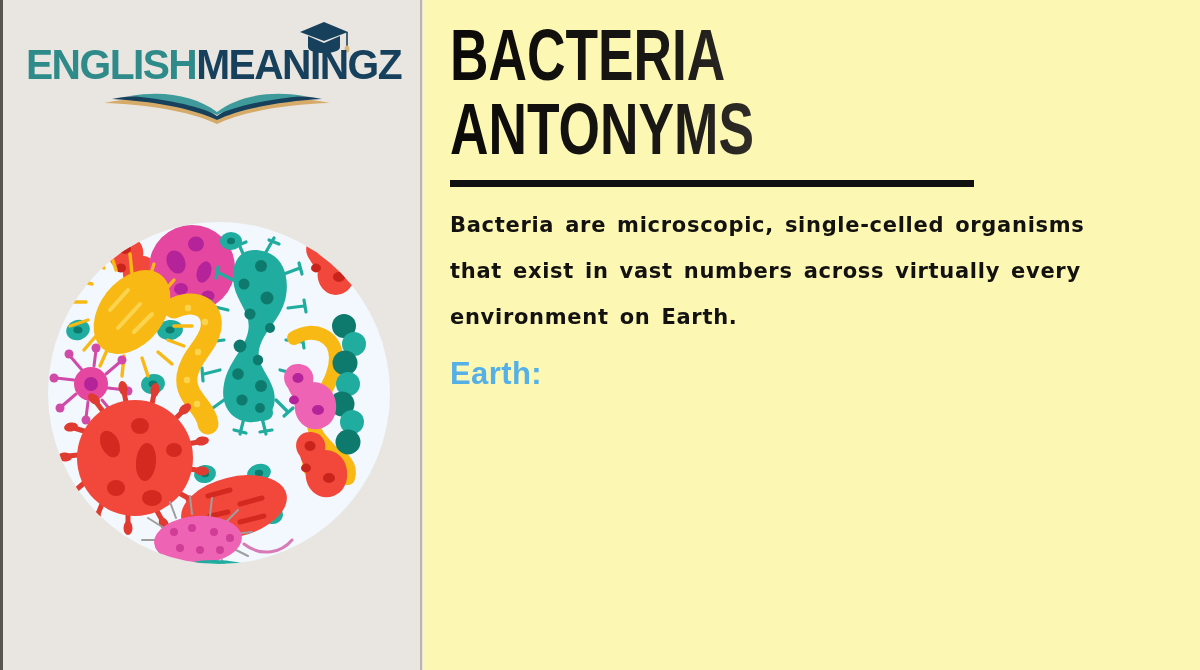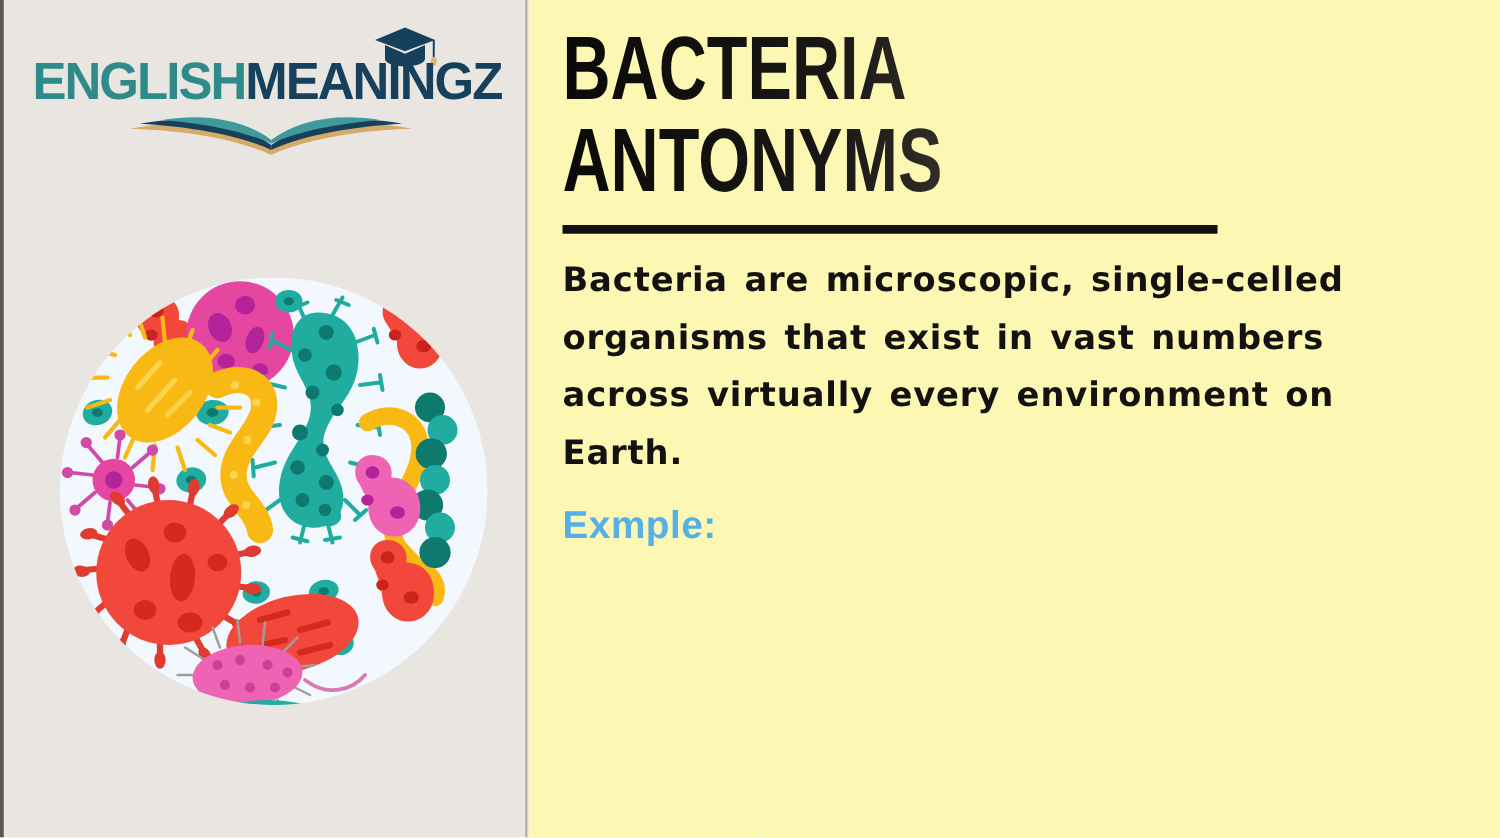--- a/index.html
+++ b/index.html
@@ -124,21 +124,21 @@
     height: 7px;
     background: #111111;
     margin-top: 14px;
     margin-bottom: 15px;
   }
 
   #definition {
     width: 644px;
     font-family: "DejaVu Sans", sans-serif;
     font-weight: 700;
-    font-size: 27px;
+    font-size: 21px;
     line-height: 46px;
     letter-spacing: 0.7px;
     color: #131211;
     word-spacing: 3px;
   }
 
   #example-label {
     margin-top: 16px;
     font-family: "Liberation Sans", sans-serif;
     font-weight: 700;
@@ -492,21 +492,21 @@
 
       <div>
         <div class="headline-line">BACTERIA</div>
         <div class="headline-line">ANTONYMS</div>
       </div>
 
       <div id="rule"></div>
 
       <div id="definition">Bacteria are microscopic, single-celled organisms that exist in vast numbers across virtually every environment on Earth.</div>
 
-      <div id="example-label">Exmple:</div>
+      <div id="example-label">Earth:</div>
 
 
     </div>
   </div>
 
   <div id="divider"></div>
 
 </div>
 
 </body></html>

